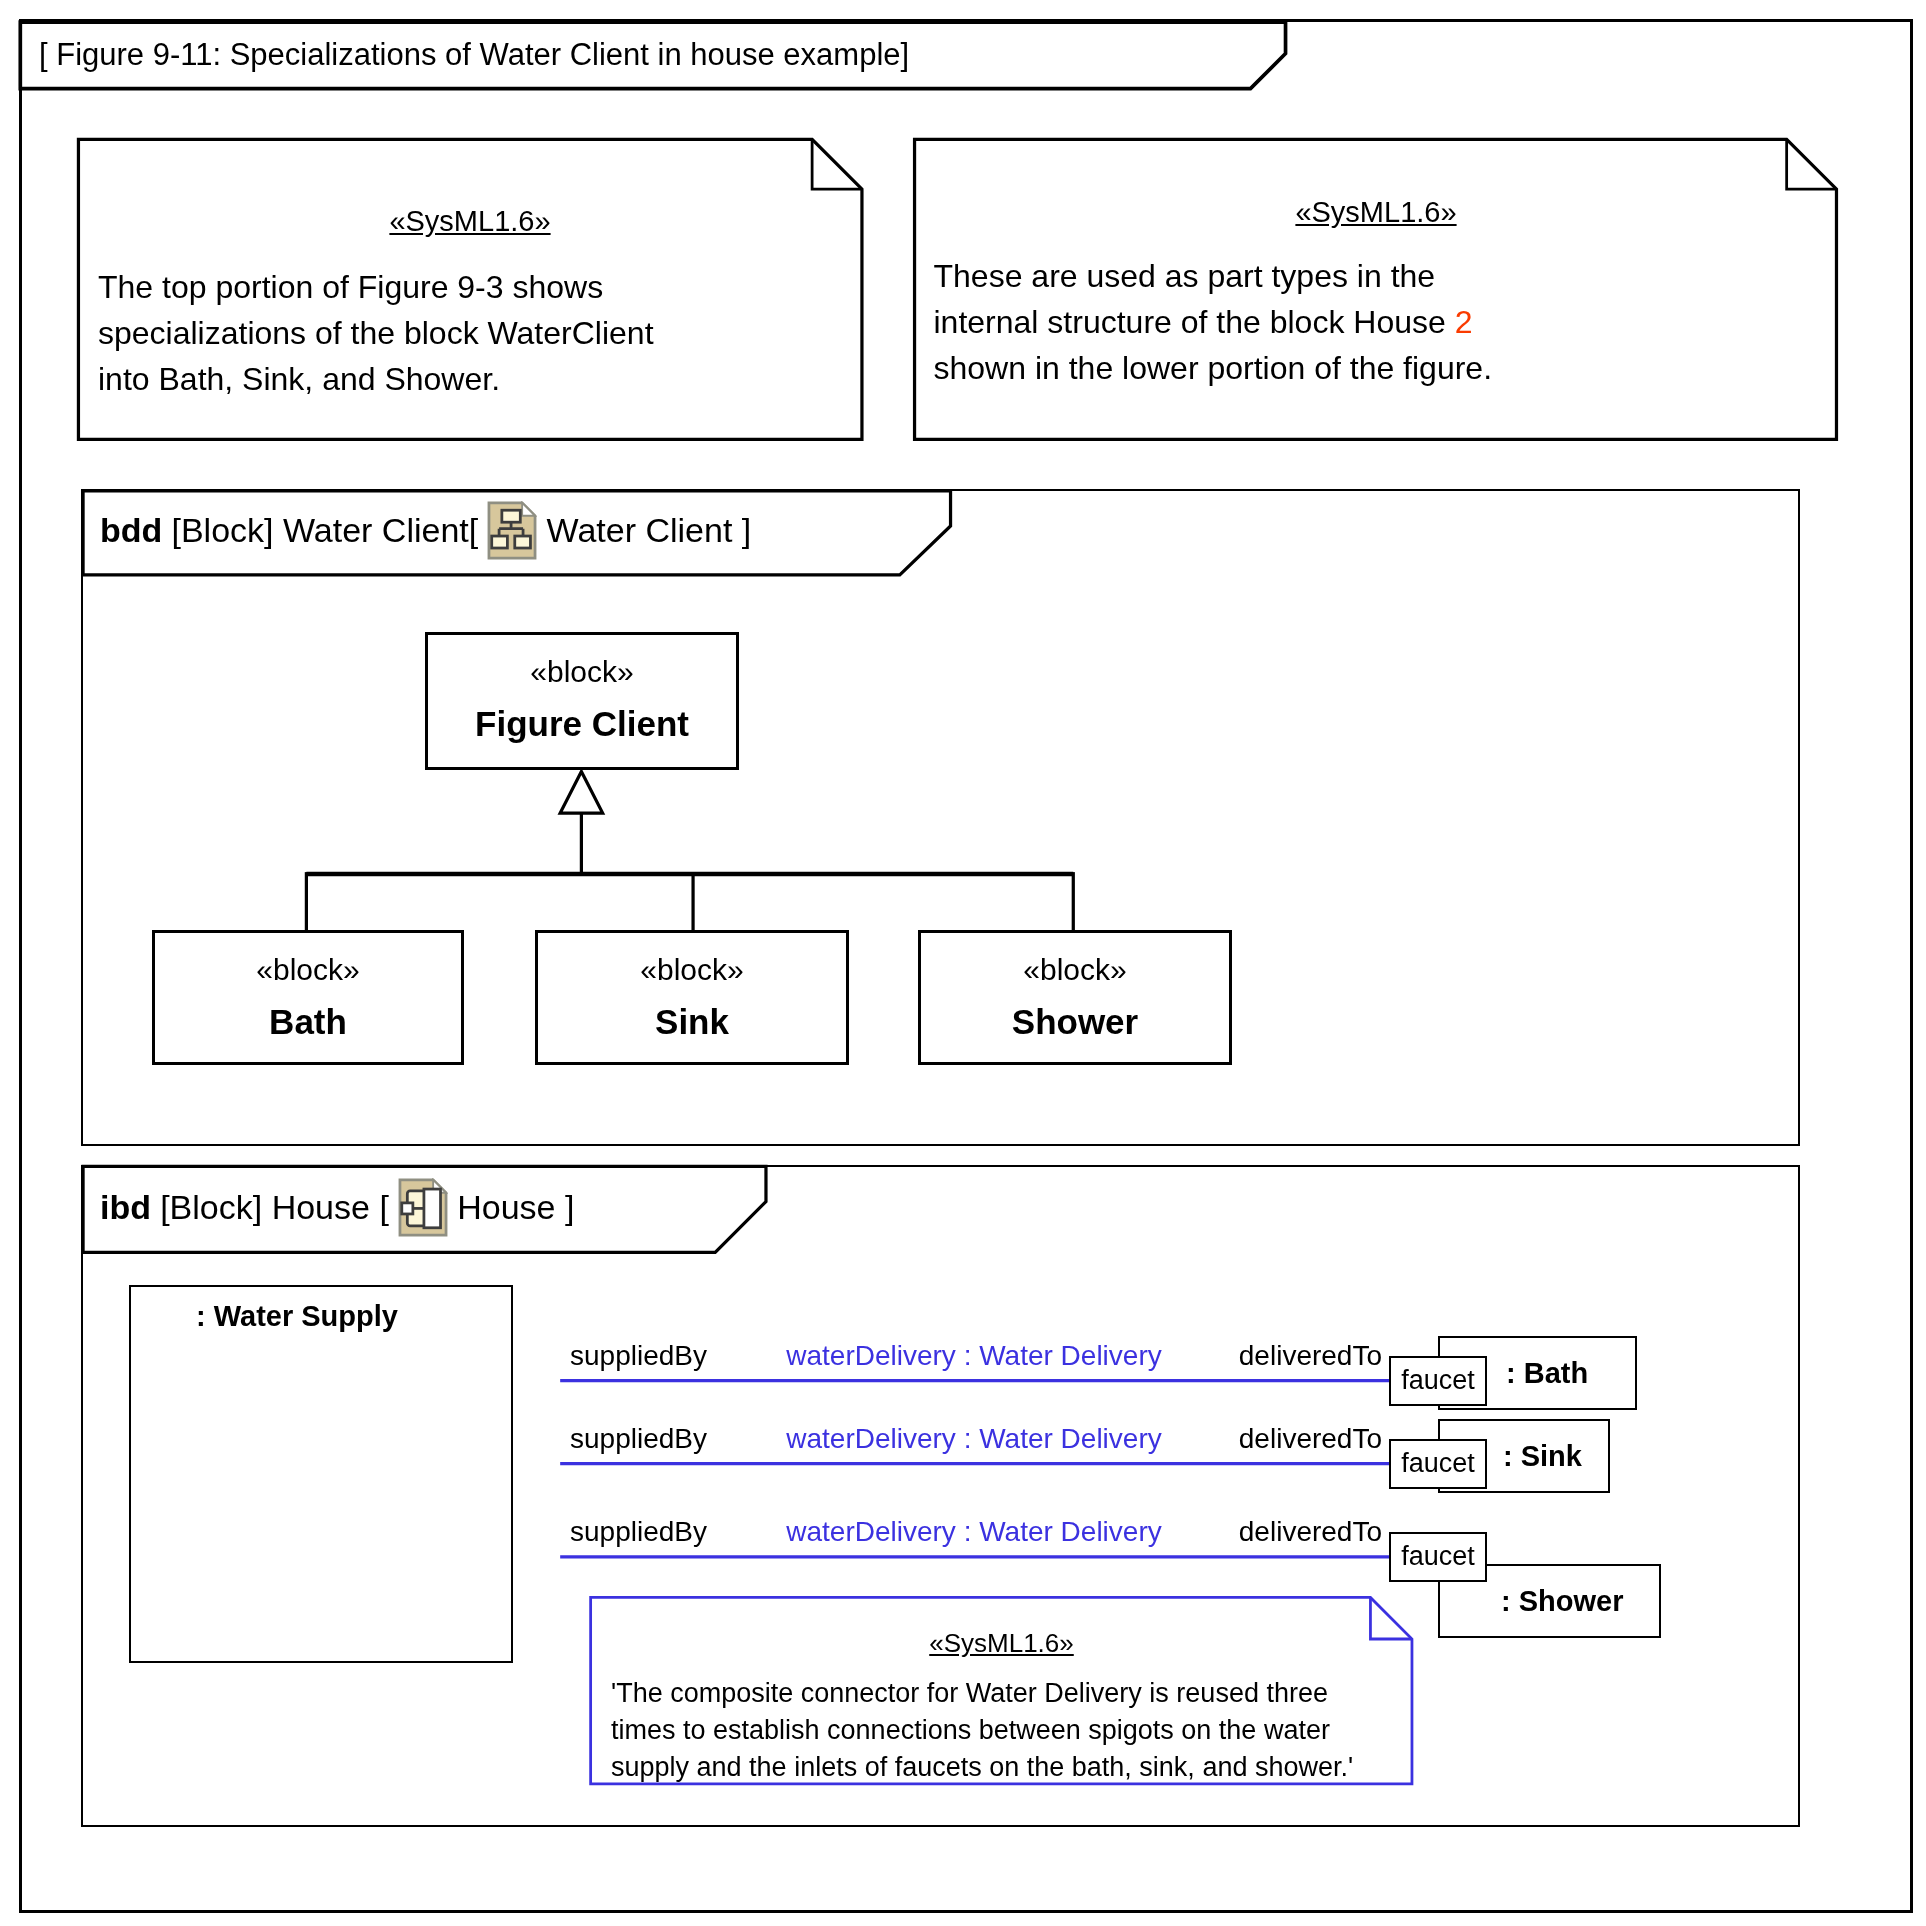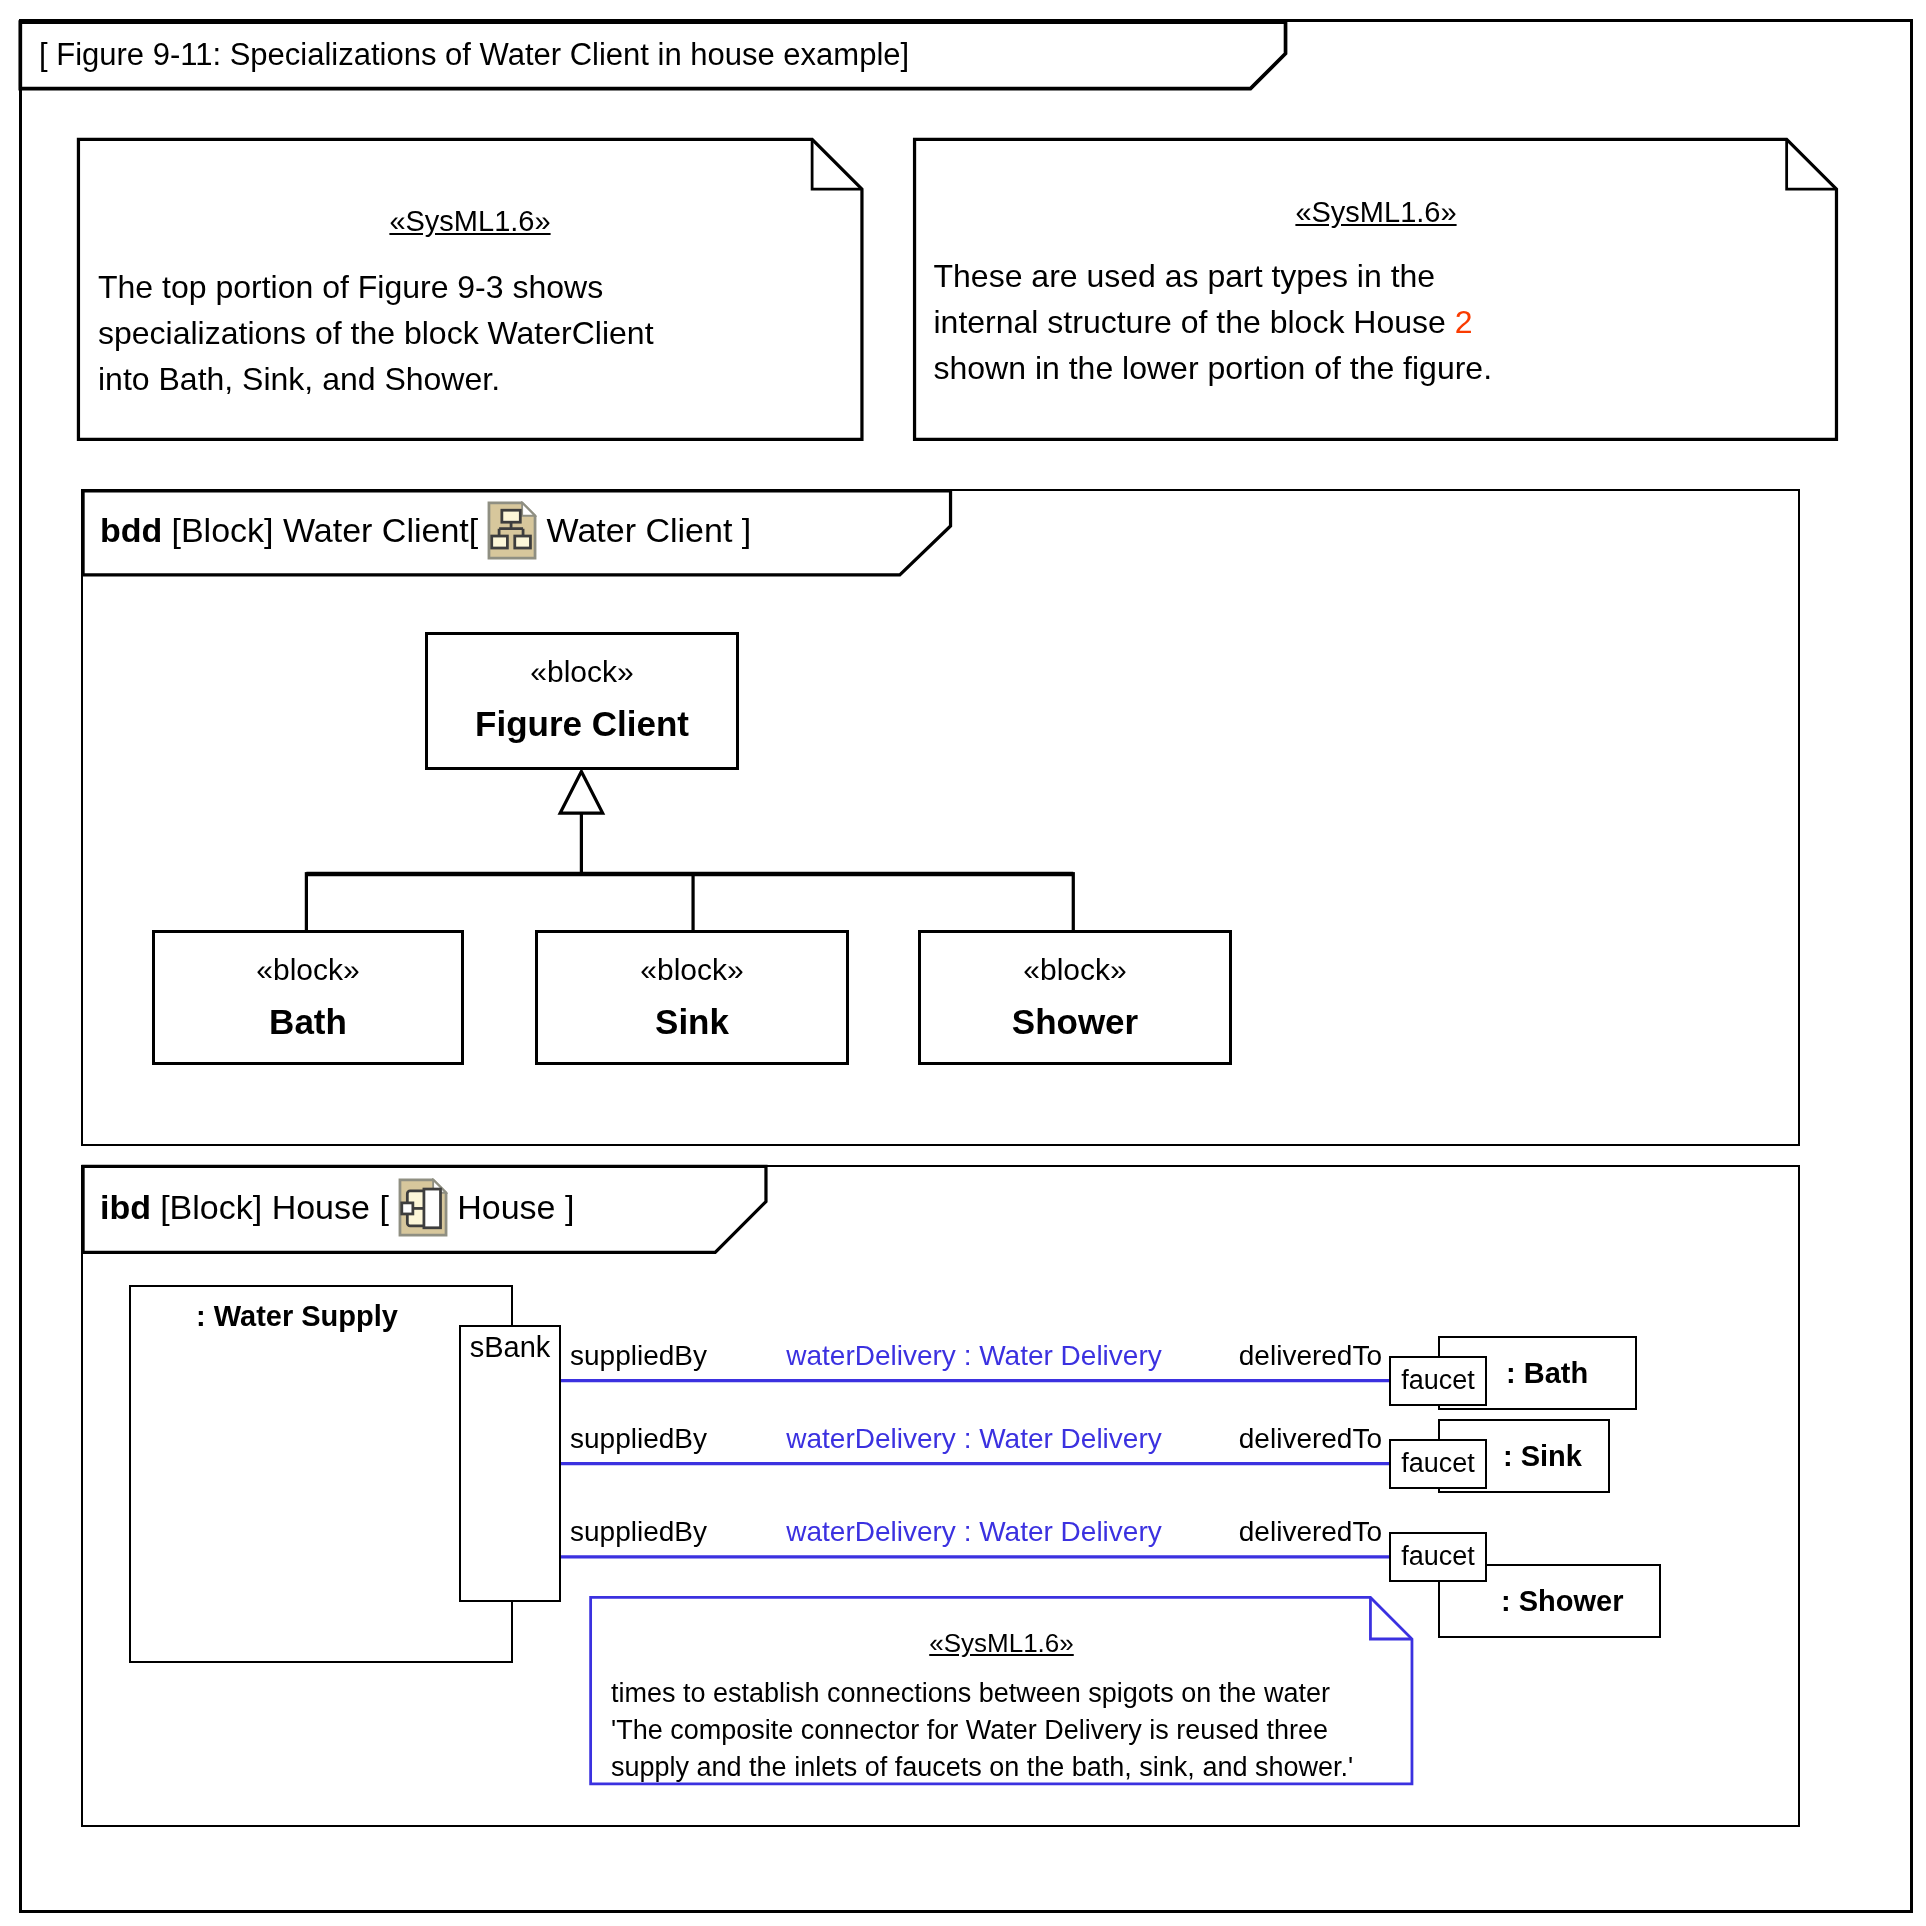--- a/index.html
+++ b/index.html
@@ -136,21 +136,20 @@
         <rect x="4" y="27" width="12" height="12" fill="#ffffff" style="stroke:var(--icon-stroke,#3d3d3d)" stroke-width="3"></rect>
         <line x1="16" y1="33" x2="28" y2="33" style="stroke:var(--icon-stroke,#3d3d3d)" stroke-width="3"></line>
       </svg>
     </span>
     <span>House ]</span>
   </div>
 
   <div class="part-box" style="left:129px;top:1285px;width:384px;height:378px;align-items:flex-start;">
     <div class="nm" style="margin:13px 0 0 65px;">: Water Supply</div>
   </div>
-  <div class="port" style="left:459px;top:1325px;width:102px;height:277px;padding-top:3.7px;font-size:29px;">sBank</div>
 
   <div class="lab" style="left:570px;top:1340px;">suppliedBy</div>
   <div class="lab lab-blue" style="left:651px;top:1340px;width:646px;text-align:center;">waterDelivery : Water Delivery</div>
   <div class="lab" style="left:1227px;top:1340px;width:155px;text-align:right;">deliveredTo</div>
   <div class="part-box" style="left:1438px;top:1336px;width:199px;height:74px;">
     <div class="nm" style="margin-left:66px;">: Bath</div>
   </div>
   <div class="port" style="left:1389px;top:1356px;width:98px;height:50px;line-height:44px;font-size:27px;">faucet</div>
 
   <div class="lab" style="left:570px;top:1423px;">suppliedBy</div>
@@ -165,20 +164,20 @@
   <div class="lab lab-blue" style="left:651px;top:1516px;width:646px;text-align:center;">waterDelivery : Water Delivery</div>
   <div class="lab" style="left:1227px;top:1516px;width:155px;text-align:right;">deliveredTo</div>
   <div class="part-box" style="left:1438px;top:1564px;width:223px;height:74px;">
     <div class="nm" style="margin-left:61px;">: Shower</div>
   </div>
   <div class="port" style="left:1389px;top:1532px;width:98px;height:50px;line-height:44px;font-size:27px;">faucet</div>
 
   <div class="ibd-note-body" style="left:591px;top:1598px;width:821px;">
     <div class="stereo" style="margin-top:29.5px;">«SysML1.6»</div>
     <div class="ntext" style="margin:16.6px 0 0 20px;">
+      <div>'The composite connector for Water Delivery is reused three</div>
       <div>times to establish connections between spigots on the water</div>
-      <div>'The composite connector for Water Delivery is reused three</div>
       <div>supply and the inlets of faucets on the bath, sink, and shower.'</div>
     </div>
   </div>
 
 </div>
 
 
 </body></html>

